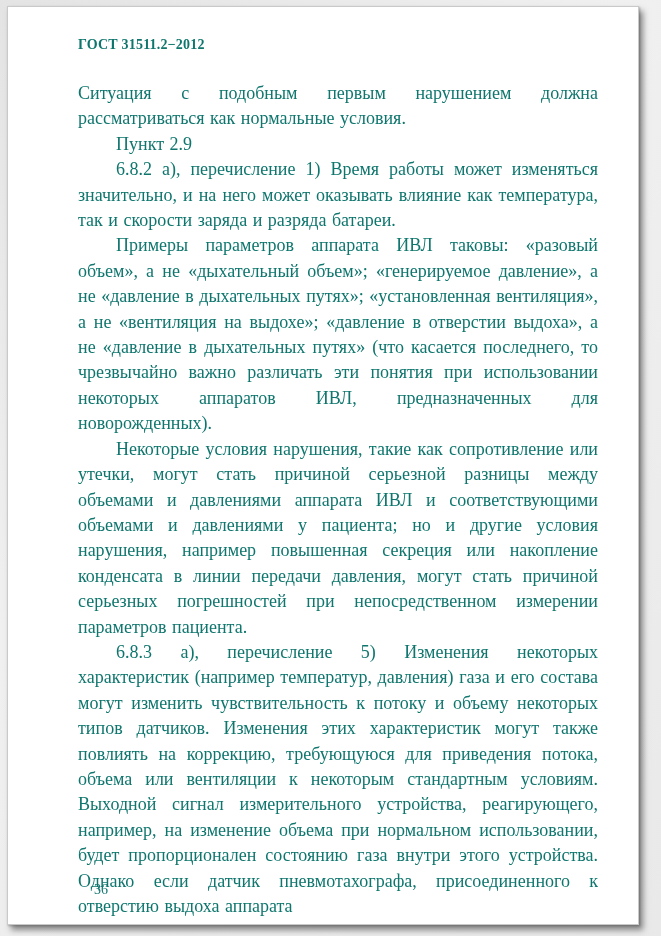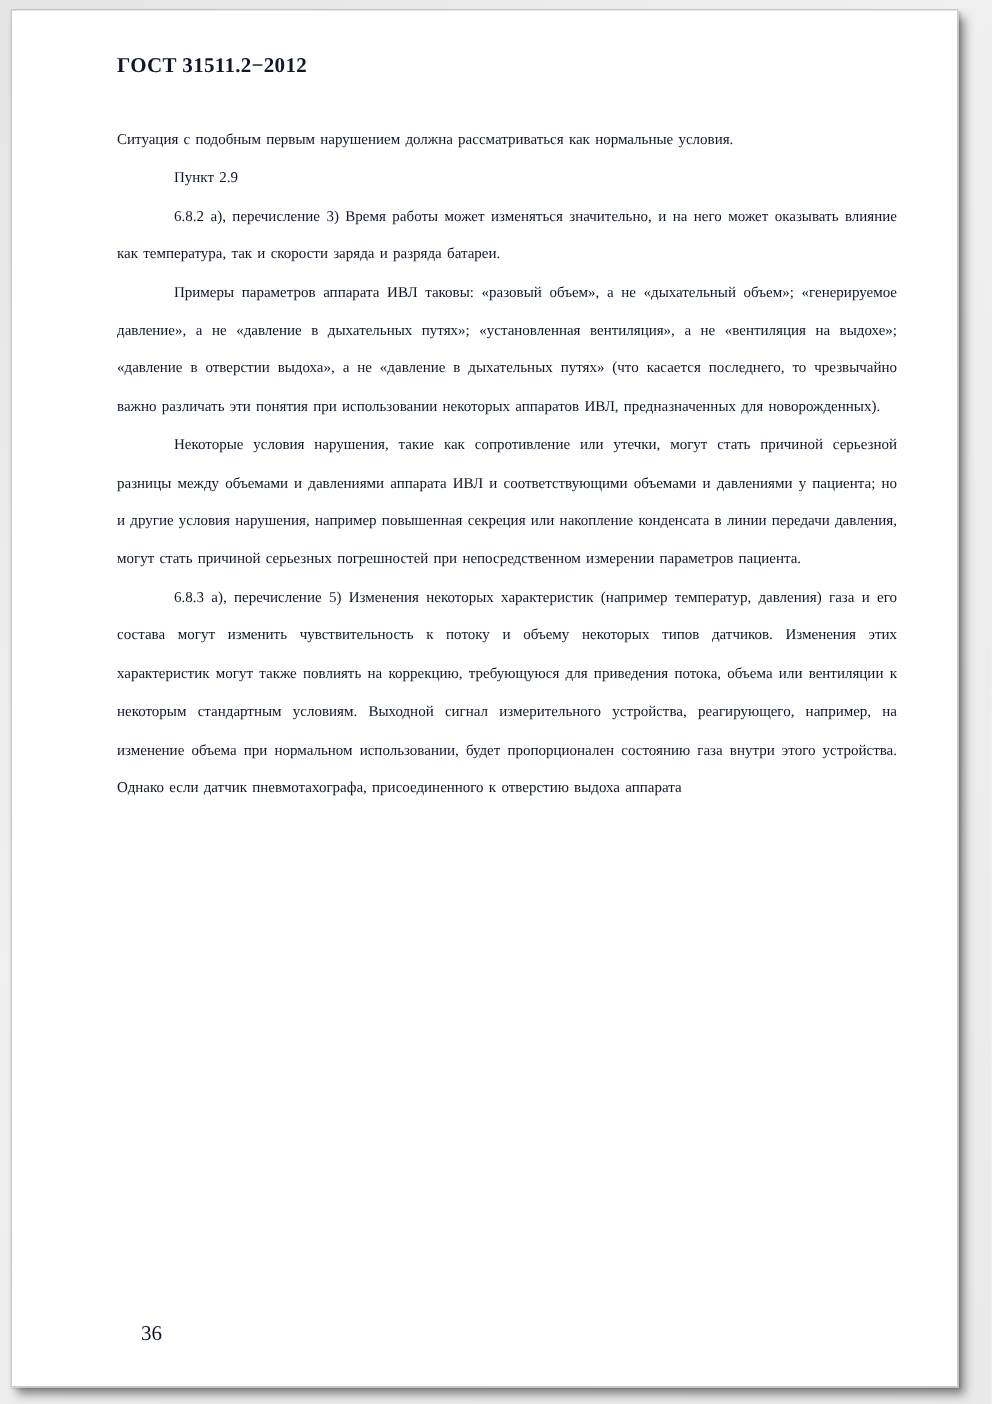--- a/index.html
+++ b/index.html
@@ -21,31 +21,31 @@
     left: 7px;
     top: 6px;
     width: 632px;
     height: 919px;
     background: #ffffff;
     border: 1px solid #c9c9c9;
     box-shadow: 4px 5px 6px rgba(50,50,50,0.55), 1px 1px 2px rgba(0,0,0,0.25);
     box-sizing: border-box;
     padding: 30px 40px 0 70px;
     font-family: "Liberation Serif", "DejaVu Serif", serif;
-    color: #0f172a;
+    color: #0f766e;
   }
   .doc-header {
     font-size: 14px;
     font-weight: bold;
     letter-spacing: 0.2px;
     margin-bottom: 28px;
   }
   .doc-body p {
     margin: 0;
-    font-size: 10px;
+    font-size: 18px;
     line-height: 25.4px;
     text-align: justify;
     text-indent: 38px;
     word-spacing: 1px;
   }
   .doc-body p.no-indent {
     text-indent: 0;
   }
   .page-number {
     position: absolute;
@@ -58,21 +58,21 @@
 </head>
 <body>
 
 <div class="scan-area">
   <div class="page">
     <div class="doc-header">ГОСТ 31511.2−2012</div>
 
     <div class="doc-body">
       <p class="no-indent">Ситуация с подобным первым нарушением должна рассматриваться как нормальные условия.</p>
       <p>Пункт 2.9</p>
-      <p>6.8.2 а), перечисление 3) Время работы может изменяться значительно, и на него может оказывать влияние как температура, так и скорости заряда и разряда батареи.</p>
+      <p>6.8.2 а), перечисление 1) Время работы может изменяться значительно, и на него может оказывать влияние как температура, так и скорости заряда и разряда батареи.</p>
       <p>Примеры параметров аппарата ИВЛ таковы: «разовый объем», а не «дыхательный объем»; «генерируемое давление», а не «давление в дыхательных путях»; «установленная вентиляция», а не «вентиляция на выдохе»; «давление в отверстии выдоха», а не «давление в дыхательных путях» (что касается последнего, то чрезвычайно важно различать эти понятия при использовании некоторых аппаратов ИВЛ, предназначенных для новорожденных).</p>
       <p>Некоторые условия нарушения, такие как сопротивление или утечки, могут стать причиной серьезной разницы между объемами и давлениями аппарата ИВЛ и соответствующими объемами и давлениями у пациента; но и другие условия нарушения, например повышенная секреция или накопление конденсата в линии передачи давления, могут стать причиной серьезных погрешностей при непосредственном измерении параметров пациента.</p>
       <p>6.8.3 а), перечисление 5) Изменения некоторых характеристик (например температур, давления) газа и его состава могут изменить чувствительность к потоку и объему некоторых типов датчиков. Изменения этих характеристик могут также повлиять на коррекцию, требующуюся для приведения потока, объема или вентиляции к некоторым стандартным условиям. Выходной сигнал измерительного устройства, реагирующего, например, на изменение объема при нормальном использовании, будет пропорционален состоянию газа внутри этого устройства. Однако если датчик пневмотахографа, присоединенного к отверстию выдоха аппарата</p>
     </div>
 
     <div class="page-number">36</div>
   </div>
 </div>
 
 </body></html>

